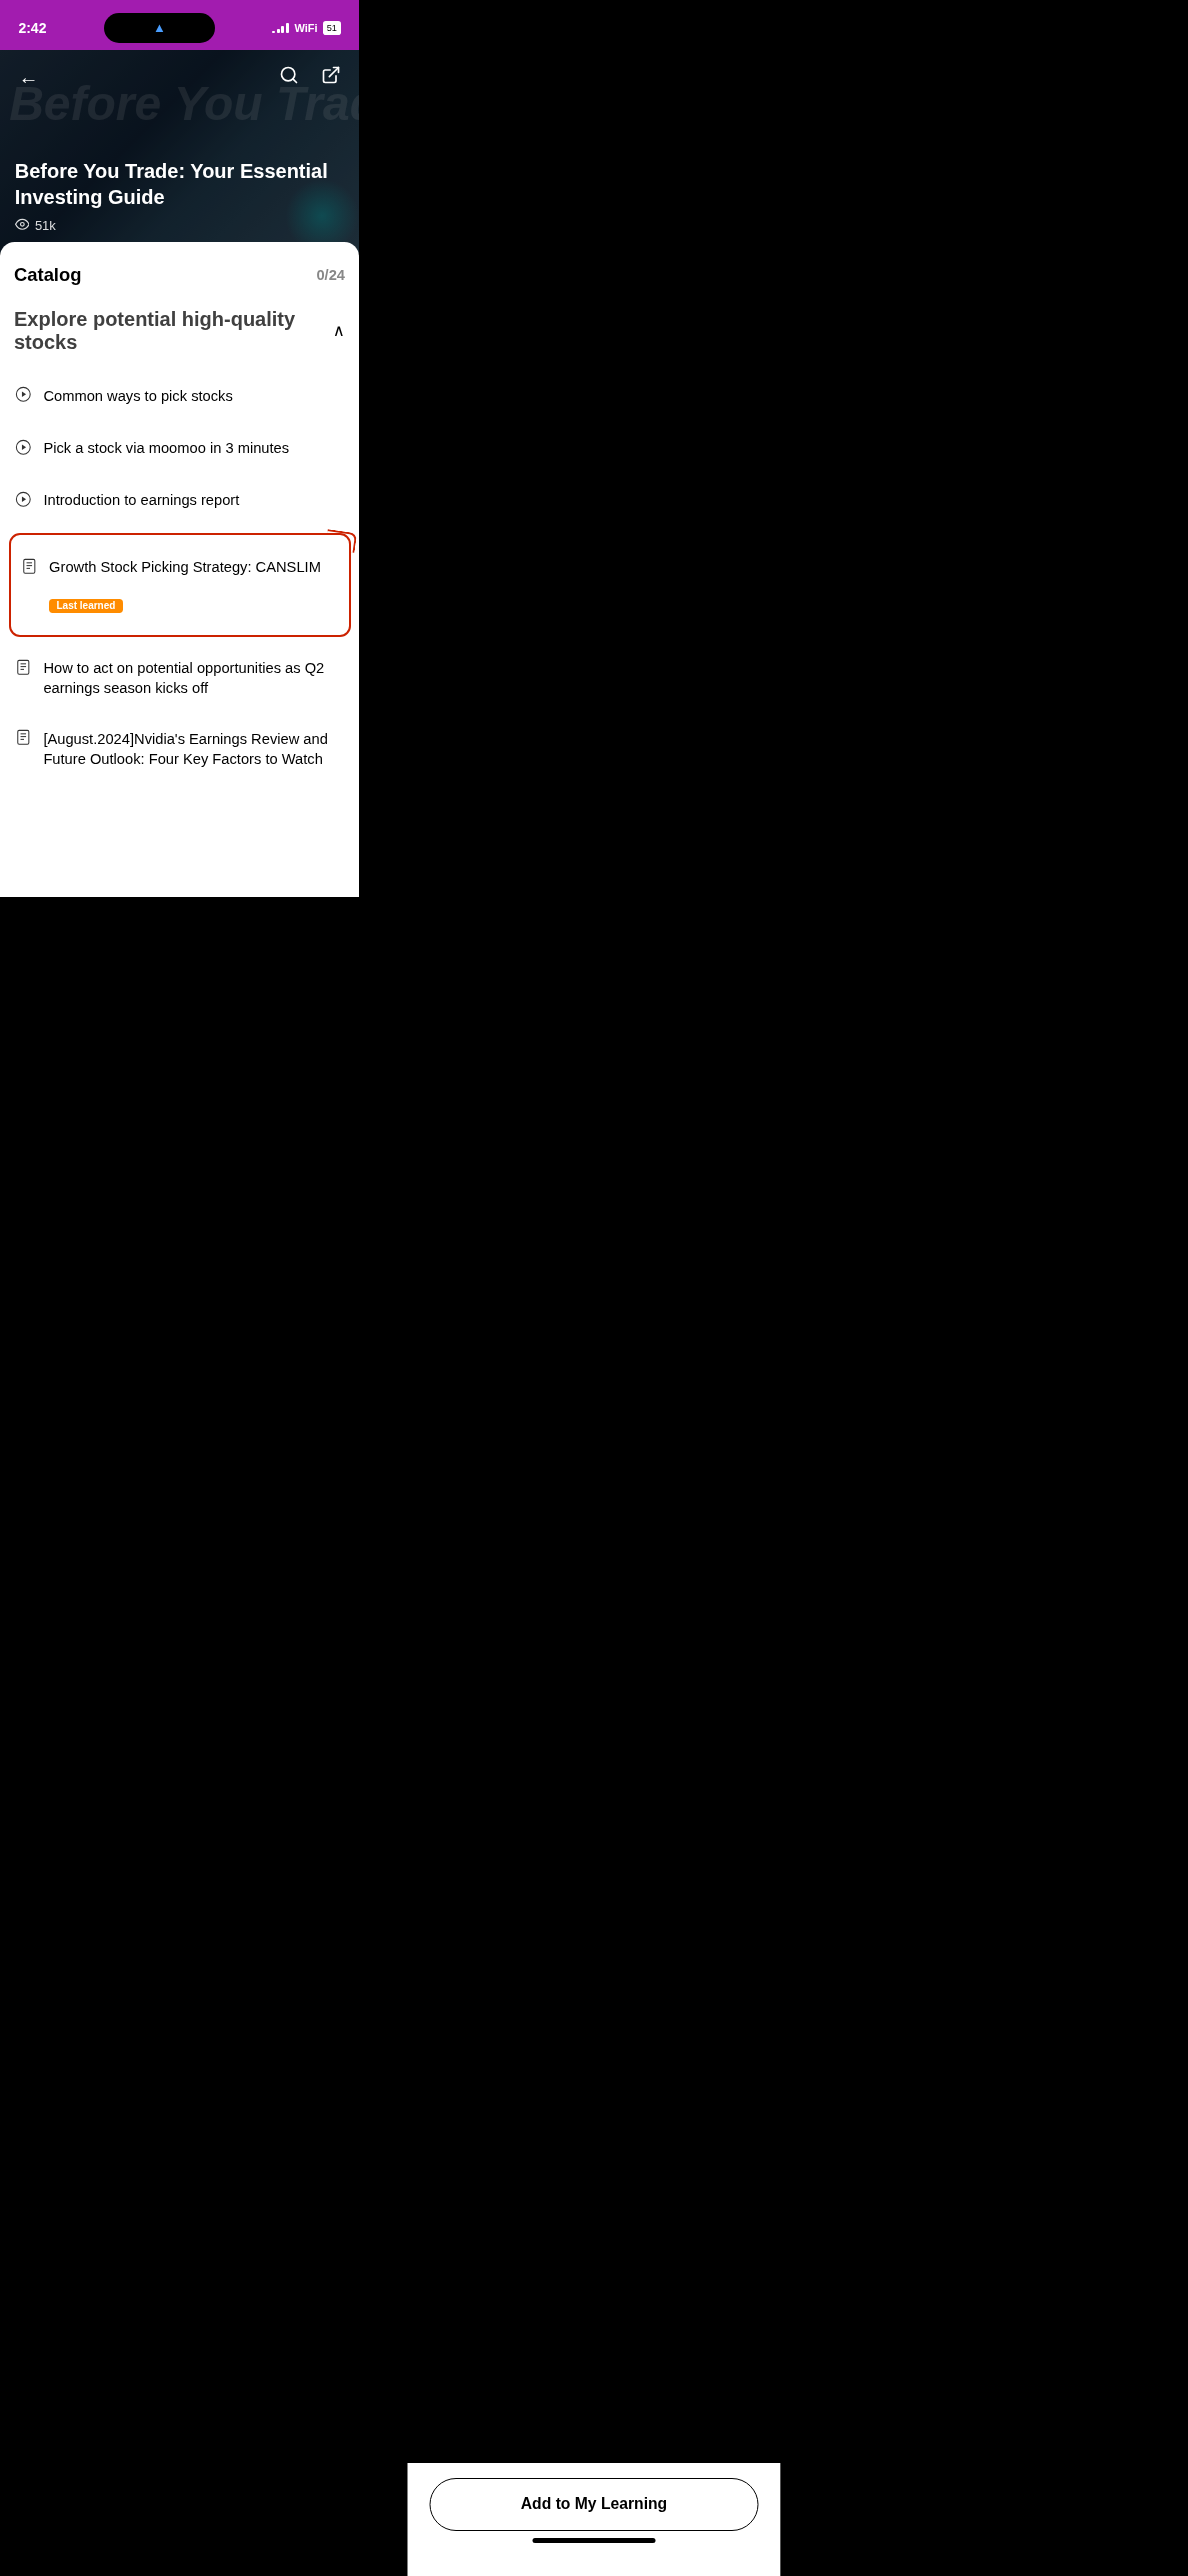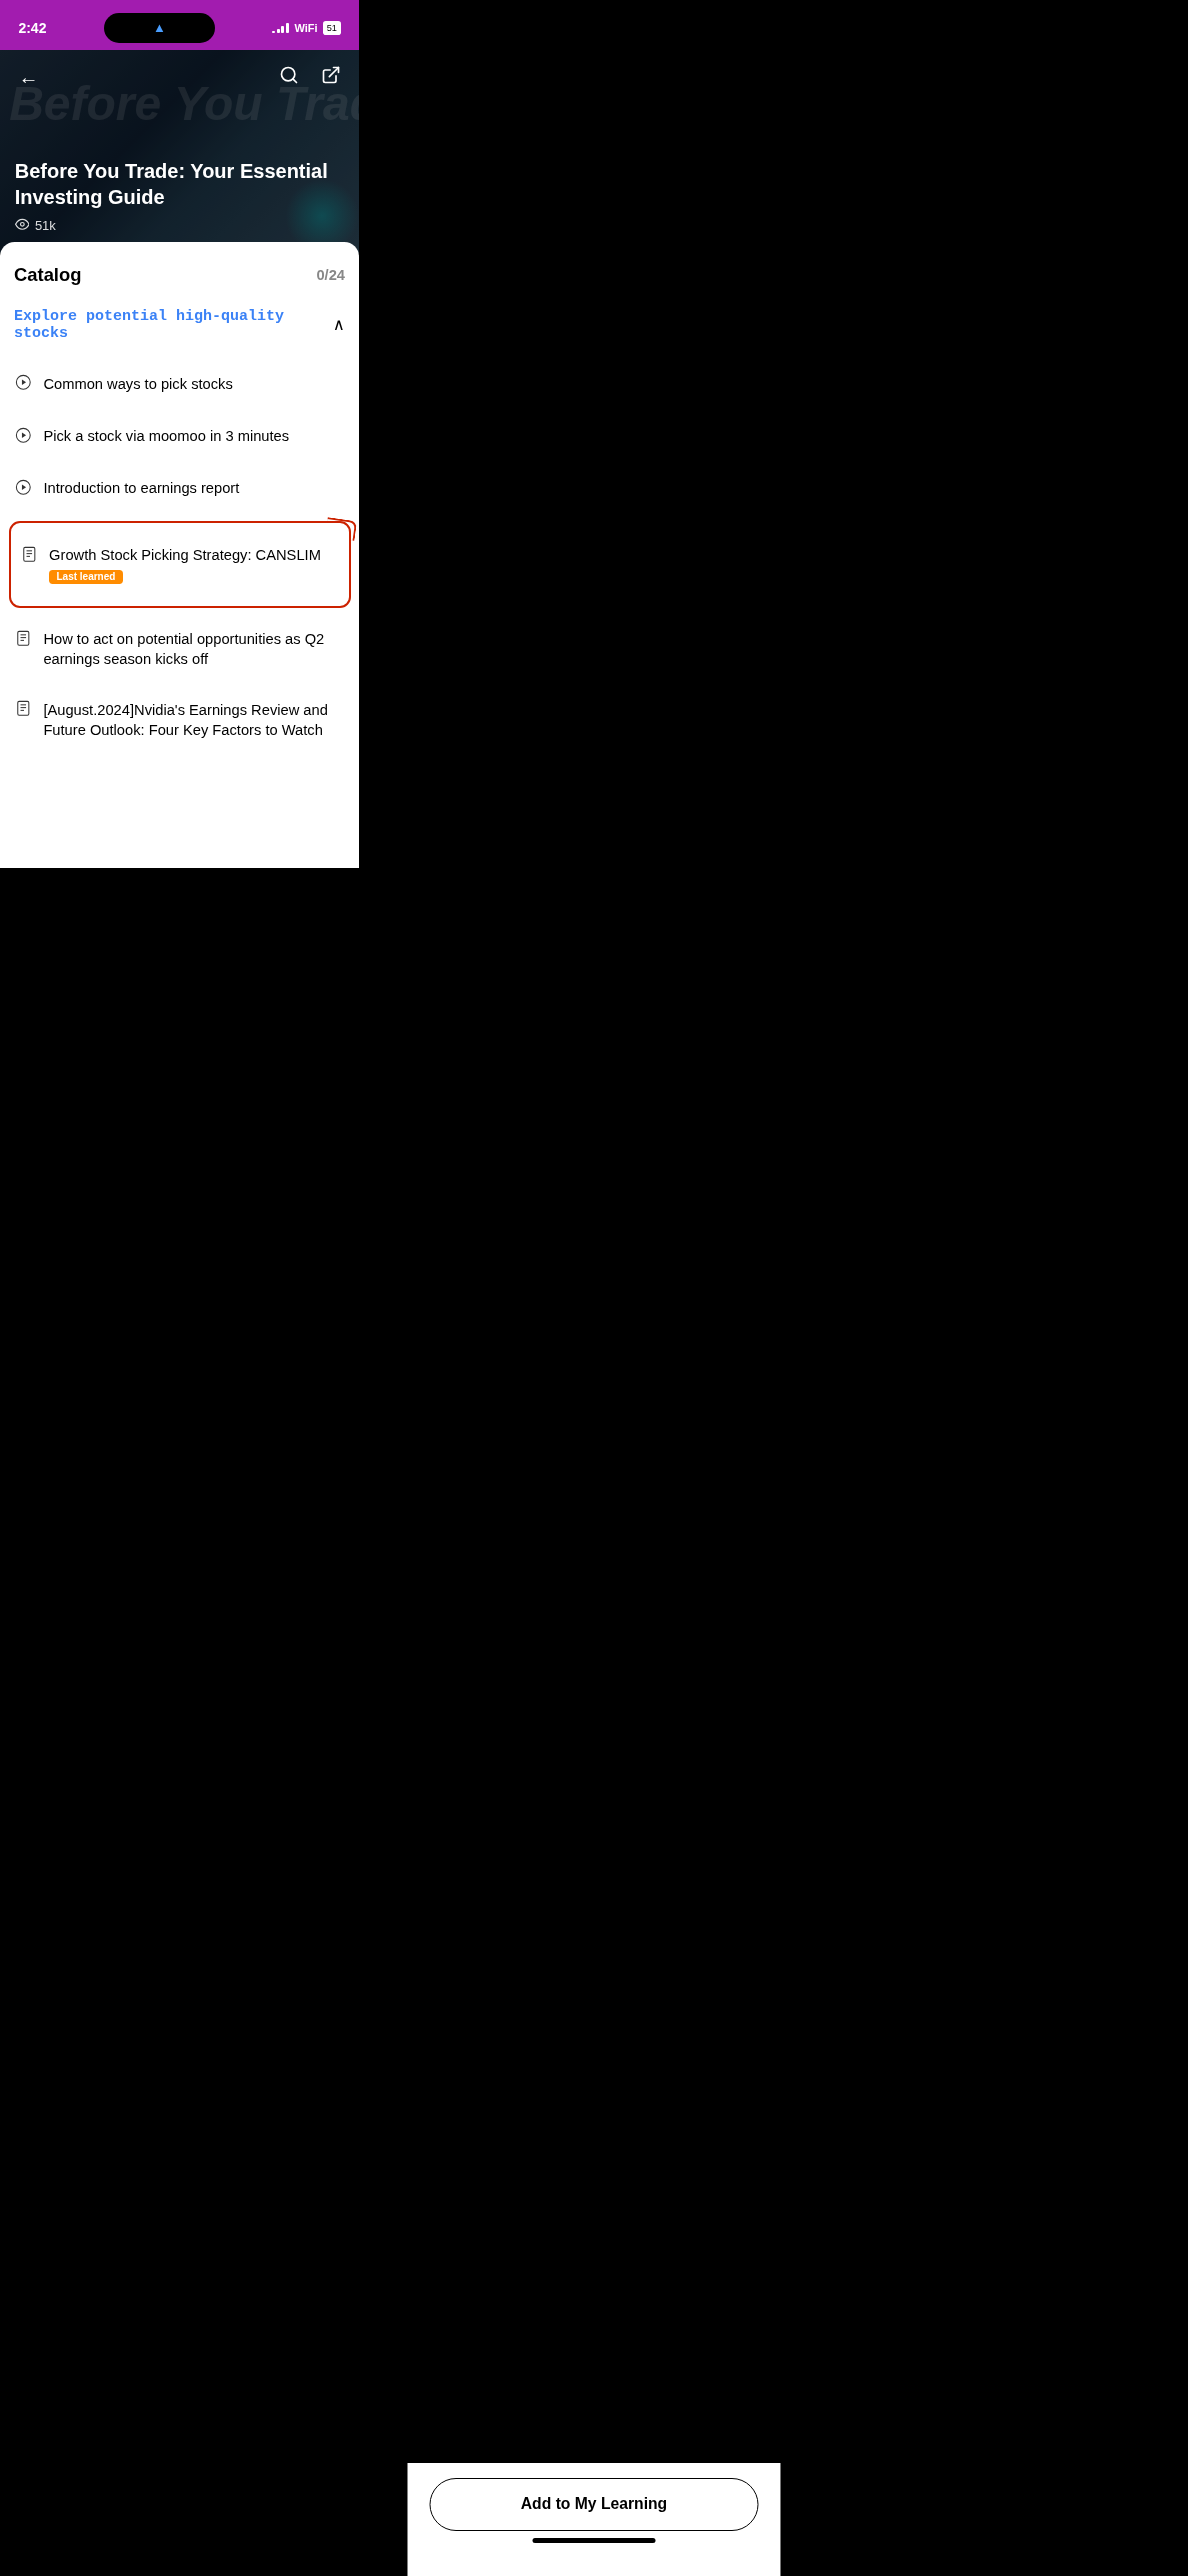--- a/index.html
+++ b/index.html
@@ -171,25 +171,24 @@
     
     .section-header {
       display: flex;
       justify-content: space-between;
       align-items: center;
       margin-bottom: 18.4px;
       cursor: pointer;
     }
 
     .section-title {
-      font-size: 15px;
+      font-size: 20px;
       font-weight: 700;
-      color: #3b82f6;
+      color: #404040;
       flex: 1;
-      font-family: Liberation Mono, monospace;
     }
 
     .chevron-icon {
       font-size: 16.6px;
       color: #000;
     }
 
     
     .lesson-list {
       display: flex;
@@ -232,21 +231,21 @@
     }
 
     .lesson-badge {
       display: inline-block;
       background: #FF8C00;
       color: #fff;
       font-size: 10px;
       font-weight: 600;
       padding: 1.8px 7.4px;
       border-radius: 3.7px;
-      margin-top: 4px;
+      margin-top: 21px;
     }
 
     
     .highlight-box {
       border: 2.3px solid #cc2200;
       border-radius: 11px;
       padding: 9.2px 9.2px;
       margin: 3.7px -5.5px;
       position: relative;
     }

